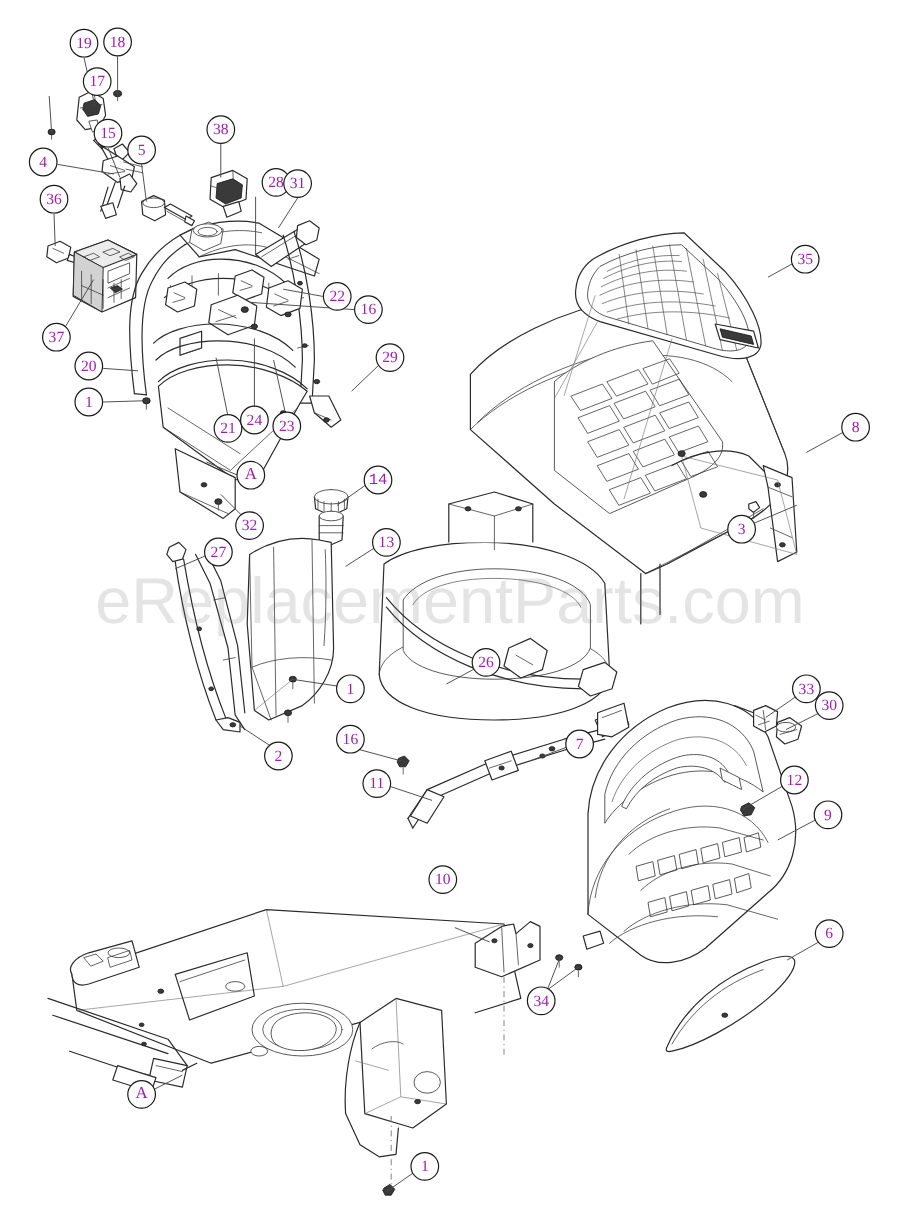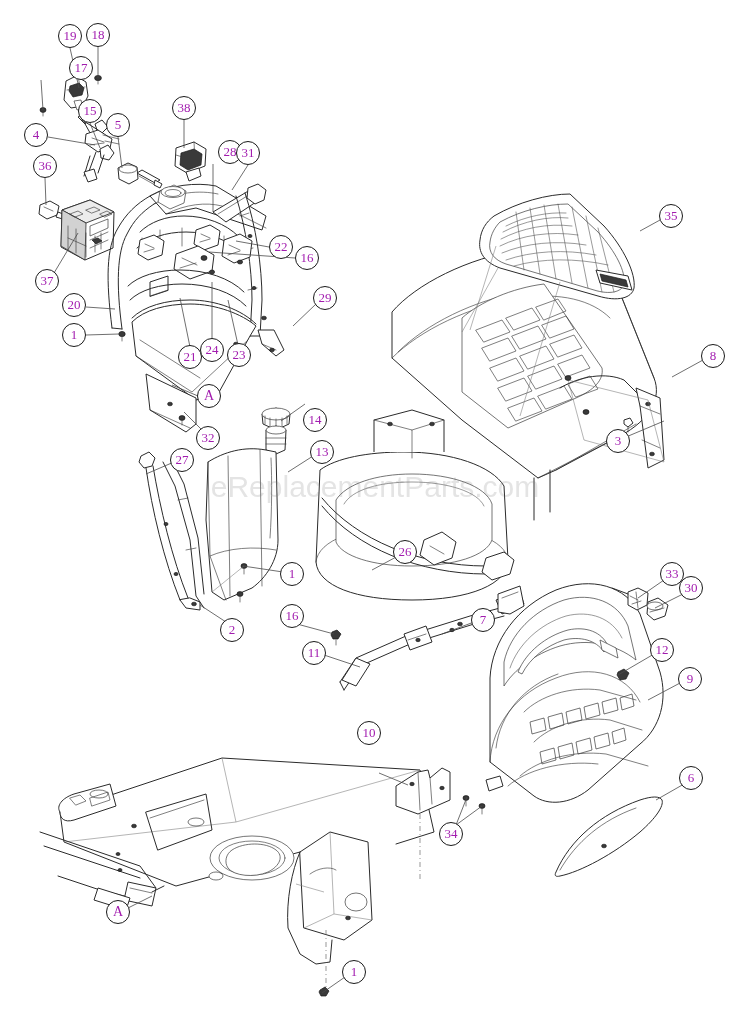--- a/index.html
+++ b/index.html
@@ -23,21 +23,21 @@
     left: 0; top: 0;
     width: 750px;
     height: 1027px;
   }
   .wm {
     position: absolute;
     left: 0; top: 470px;
     width: 750px;
     text-align: center;
     font-family: "Liberation Sans", sans-serif;
-    font-size: 30px;
+    font-size: 54px;
     letter-spacing: 0px;
     color: rgba(120,120,120,0.20);
     pointer-events: none;
     user-select: none;
     white-space: nowrap;
   }
   .callout {
     position: absolute;
     width: 24px;
     height: 24px;
@@ -531,21 +531,21 @@
       <div class="callout" style="left: 281px; top: 247px;">22</div>
       <div class="callout" style="left: 307px; top: 258px;">16</div>
       <div class="callout" style="left: 325px; top: 298px;">29</div>
       <div class="callout" style="left: 47px; top: 281px;">37</div>
       <div class="callout" style="left: 74px; top: 305px;">20</div>
       <div class="callout" style="left: 74px; top: 335px;">1</div>
       <div class="callout" style="left: 190px; top: 357px;">21</div>
       <div class="callout" style="left: 212px; top: 350px;">24</div>
       <div class="callout" style="left: 239px; top: 355px;">23</div>
       <div class="callout letter" style="left: 209px; top: 396px;">A</div>
-      <div class="callout" style="left: 315px; top: 420px;">14</div>
+      <div class="callout" style="left: 315px; top: 400px; font-family: Liberation Mono, monospace;">14</div>
       <div class="callout" style="left: 208px; top: 438px;">32</div>
       <div class="callout" style="left: 322px; top: 452px;">13</div>
       <div class="callout" style="left: 182px; top: 460px;">27</div>
       <div class="callout" style="left: 405px; top: 552px;">26</div>
       <div class="callout" style="left: 292px; top: 574px;">1</div>
       <div class="callout" style="left: 232px; top: 630px;">2</div>
       <div class="callout" style="left: 292px; top: 616px;">16</div>
       <div class="callout" style="left: 314px; top: 653px;">11</div>
       <div class="callout" style="left: 483px; top: 620px;">7</div>
       <div class="callout" style="left: 671px; top: 216px;">35</div>

